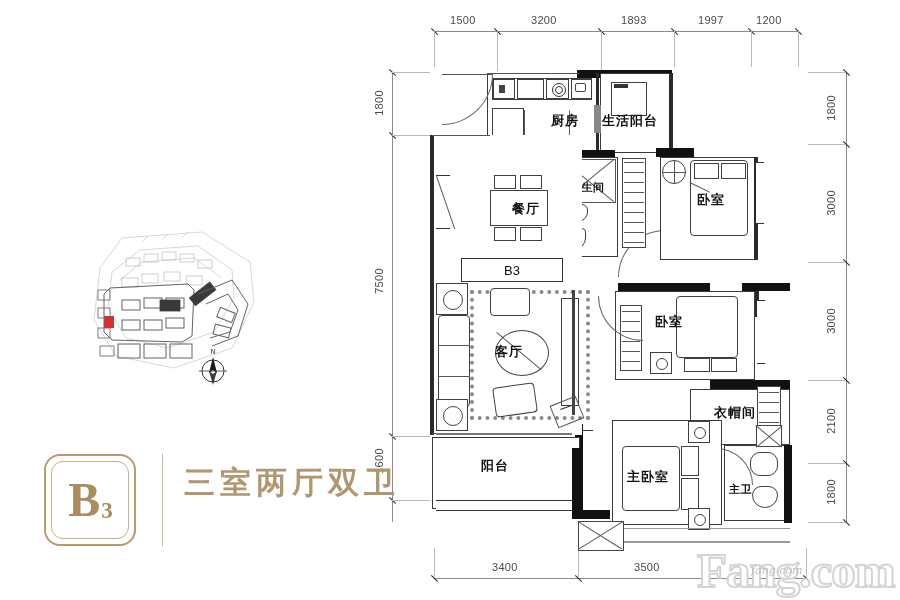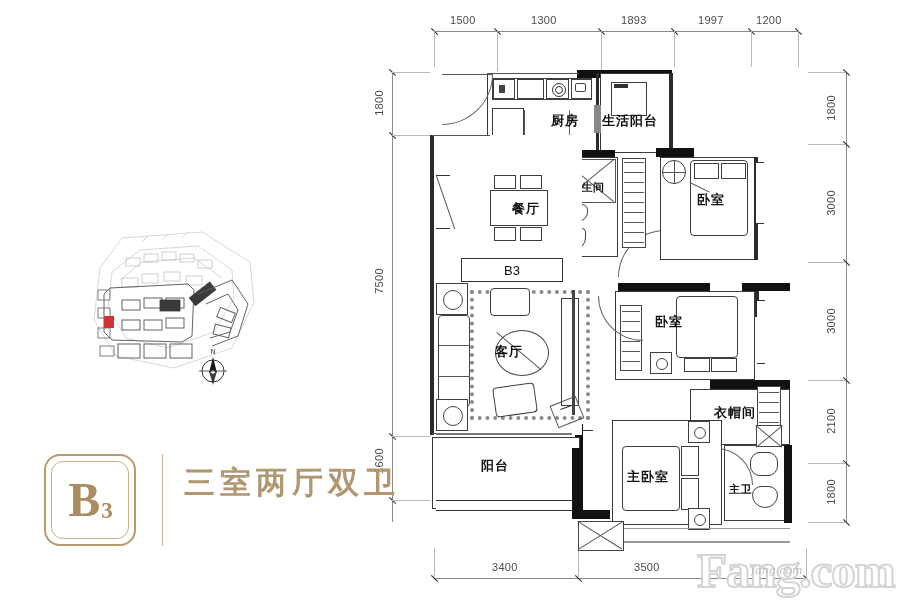--- a/index.html
+++ b/index.html
@@ -90,21 +90,21 @@
     <div class="tick" style="left:670px;top:31px;"></div>
     <div class="tick" style="left:747px;top:31px;"></div>
     <div class="tick" style="left:794px;top:31px;"></div>
     <div class="extend vline" style="left:434px;top:31px;width:1px;height:36px;"></div>
     <div class="extend vline" style="left:497px;top:31px;width:1px;height:40px;"></div>
     <div class="extend vline" style="left:601px;top:31px;width:1px;height:40px;"></div>
     <div class="extend vline" style="left:674px;top:31px;width:1px;height:36px;"></div>
     <div class="extend vline" style="left:751px;top:31px;width:1px;height:36px;"></div>
     <div class="extend vline" style="left:798px;top:31px;width:1px;height:36px;"></div>
     <div class="dimtxt" style="left:450px;top:14px;">1500</div>
-    <div class="dimtxt" style="left:531px;top:14px;">1300</div>
+    <div class="dimtxt" style="left:531px;top:14px;">3200</div>
     <div class="dimtxt" style="left:621px;top:14px;">1893</div>
     <div class="dimtxt" style="left:698px;top:14px;">1997</div>
     <div class="dimtxt" style="left:756px;top:14px;text-align:center;">1200</div>
   </div>
 
   <div>
     <div class="dimline vline" style="left:392px;top:72px;height:450px;"></div>
     <div class="tick" style="left:388px;top:72px;"></div>
     <div class="tick" style="left:388px;top:135px;"></div>
     <div class="tick" style="left:388px;top:436px;"></div>

